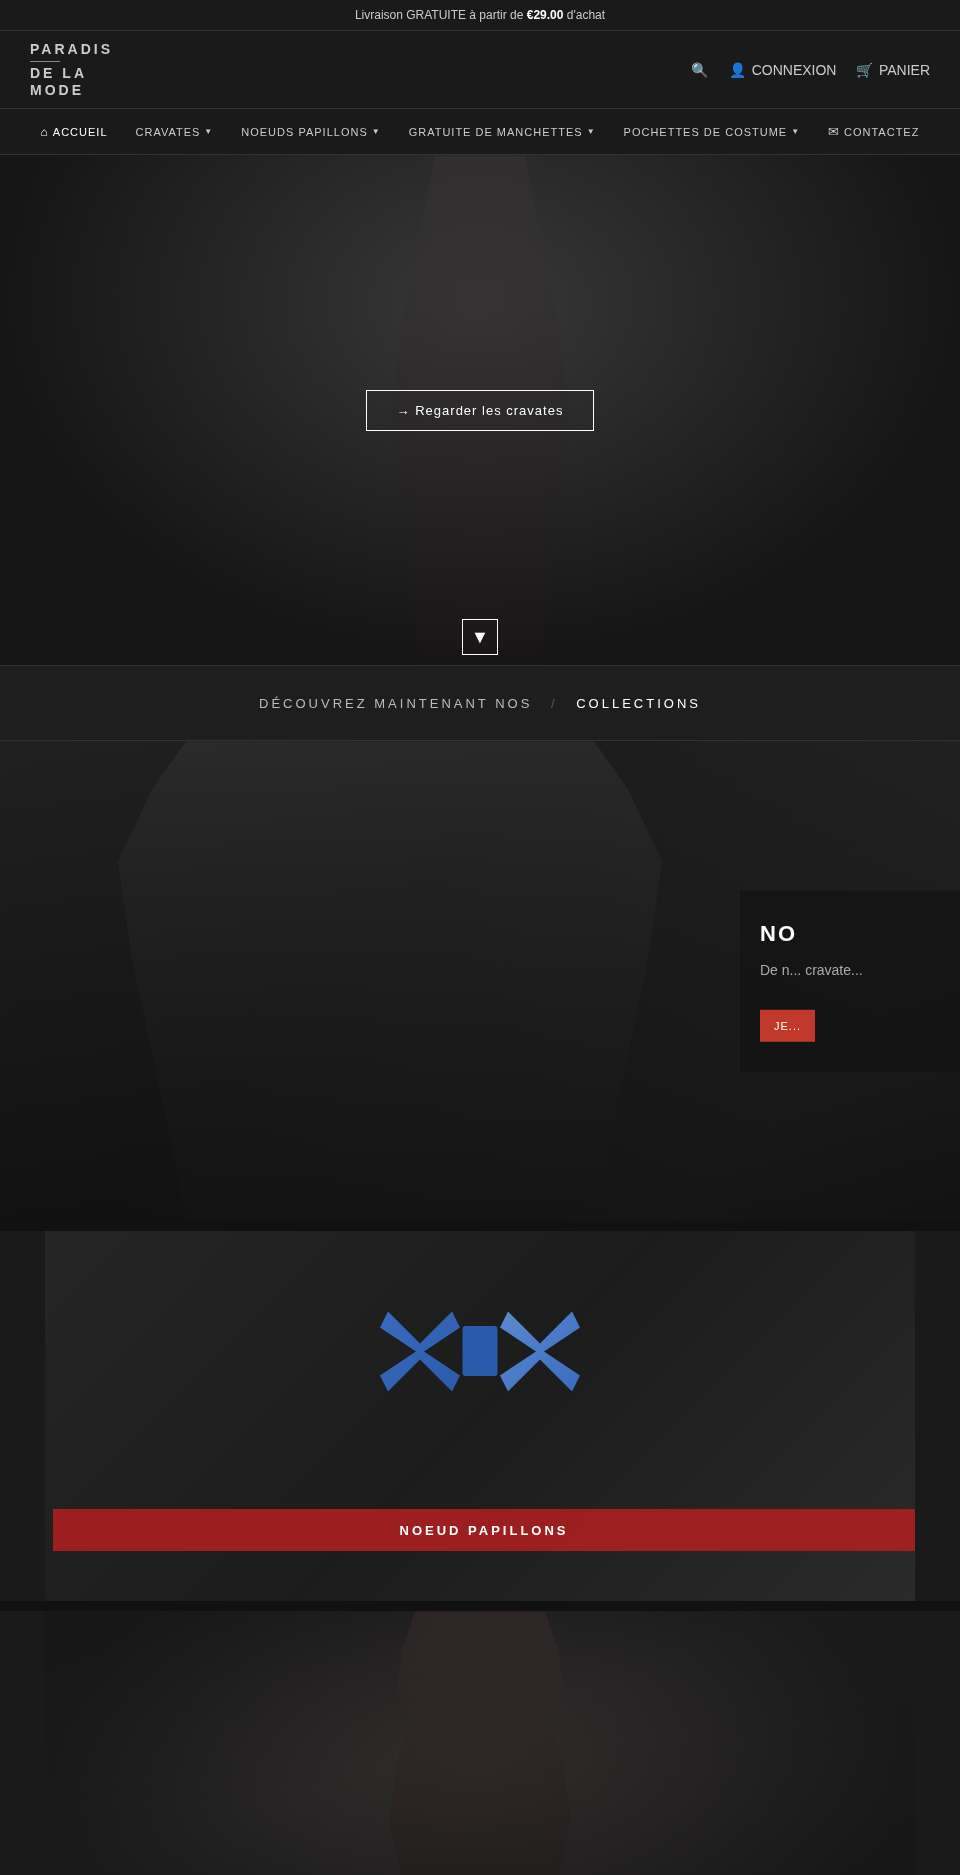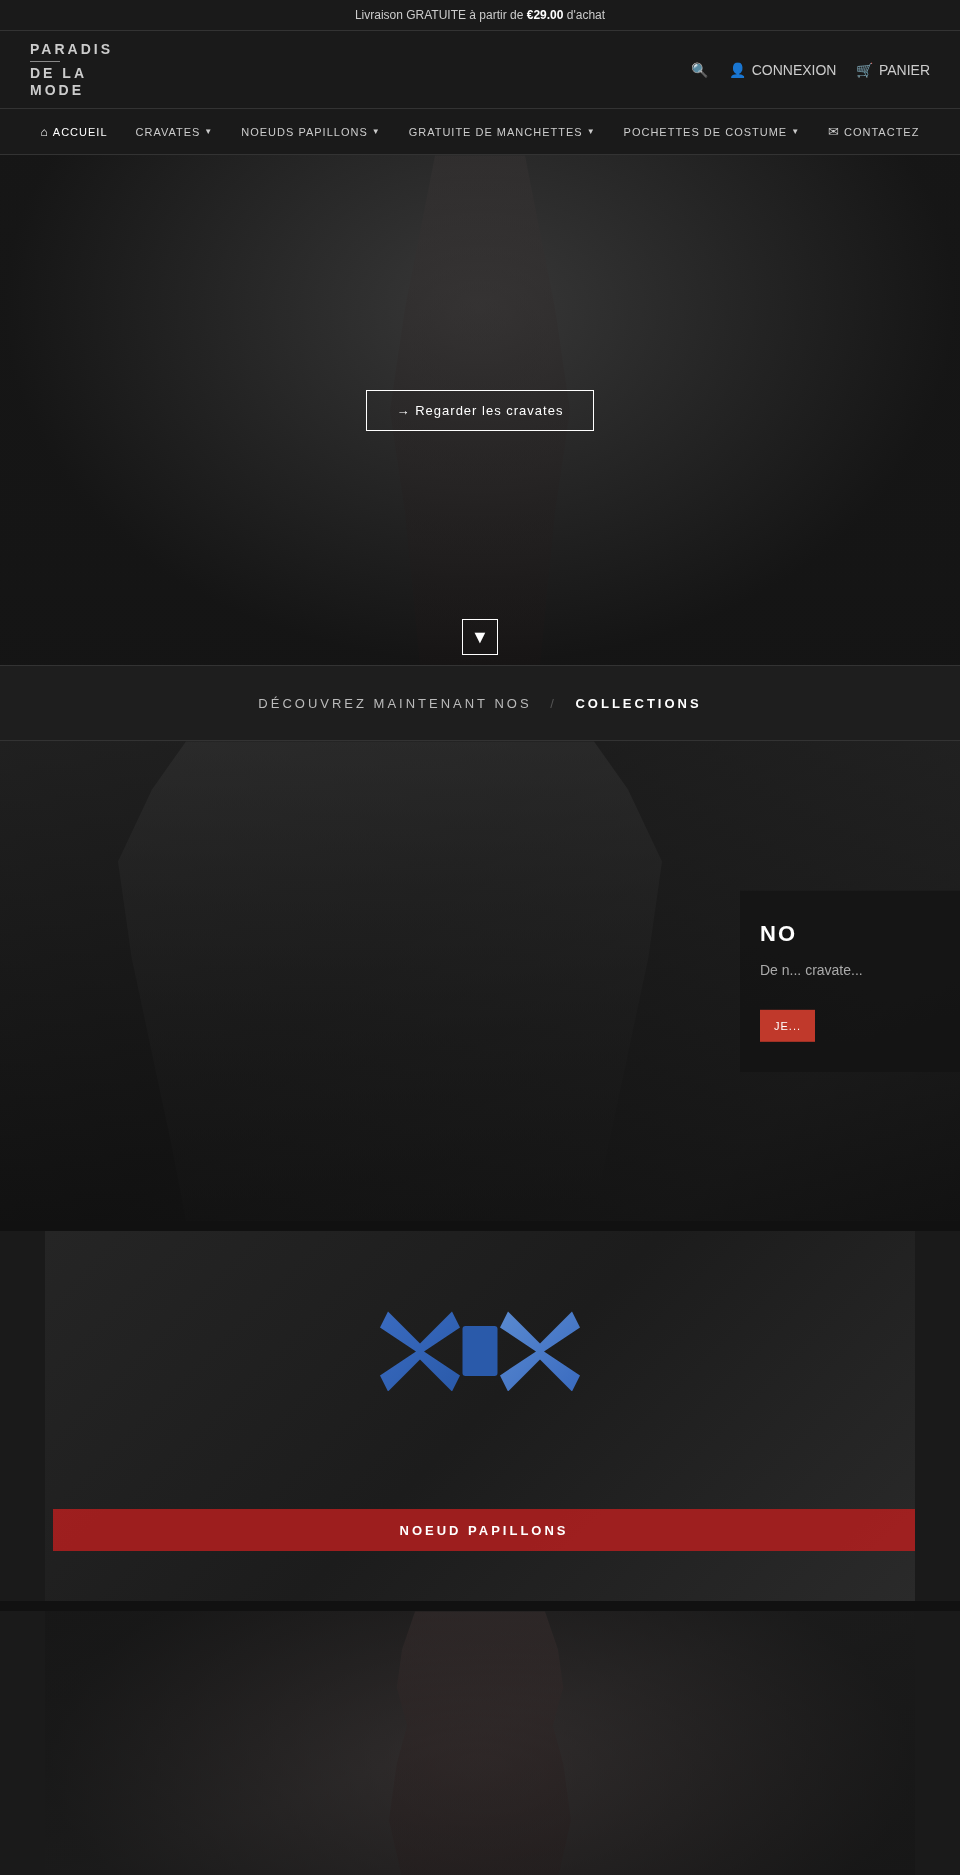--- a/index.html
+++ b/index.html
@@ -152,21 +152,21 @@
       border-top: 1px solid #333;
       border-bottom: 1px solid #333;
     }
     .collections-banner-text {
       font-size: 13px;
       letter-spacing: 3px;
       color: #bbb;
     }
     .collections-banner-text .highlight {
       color: #fff;
-      font-weight: bold;
+      font-weight: normal;
     }
     .collections-banner-separator {
       display: inline-block;
       margin: 0 12px;
       color: #555;
     }
 
     
     .feature-section {
       position: relative;

